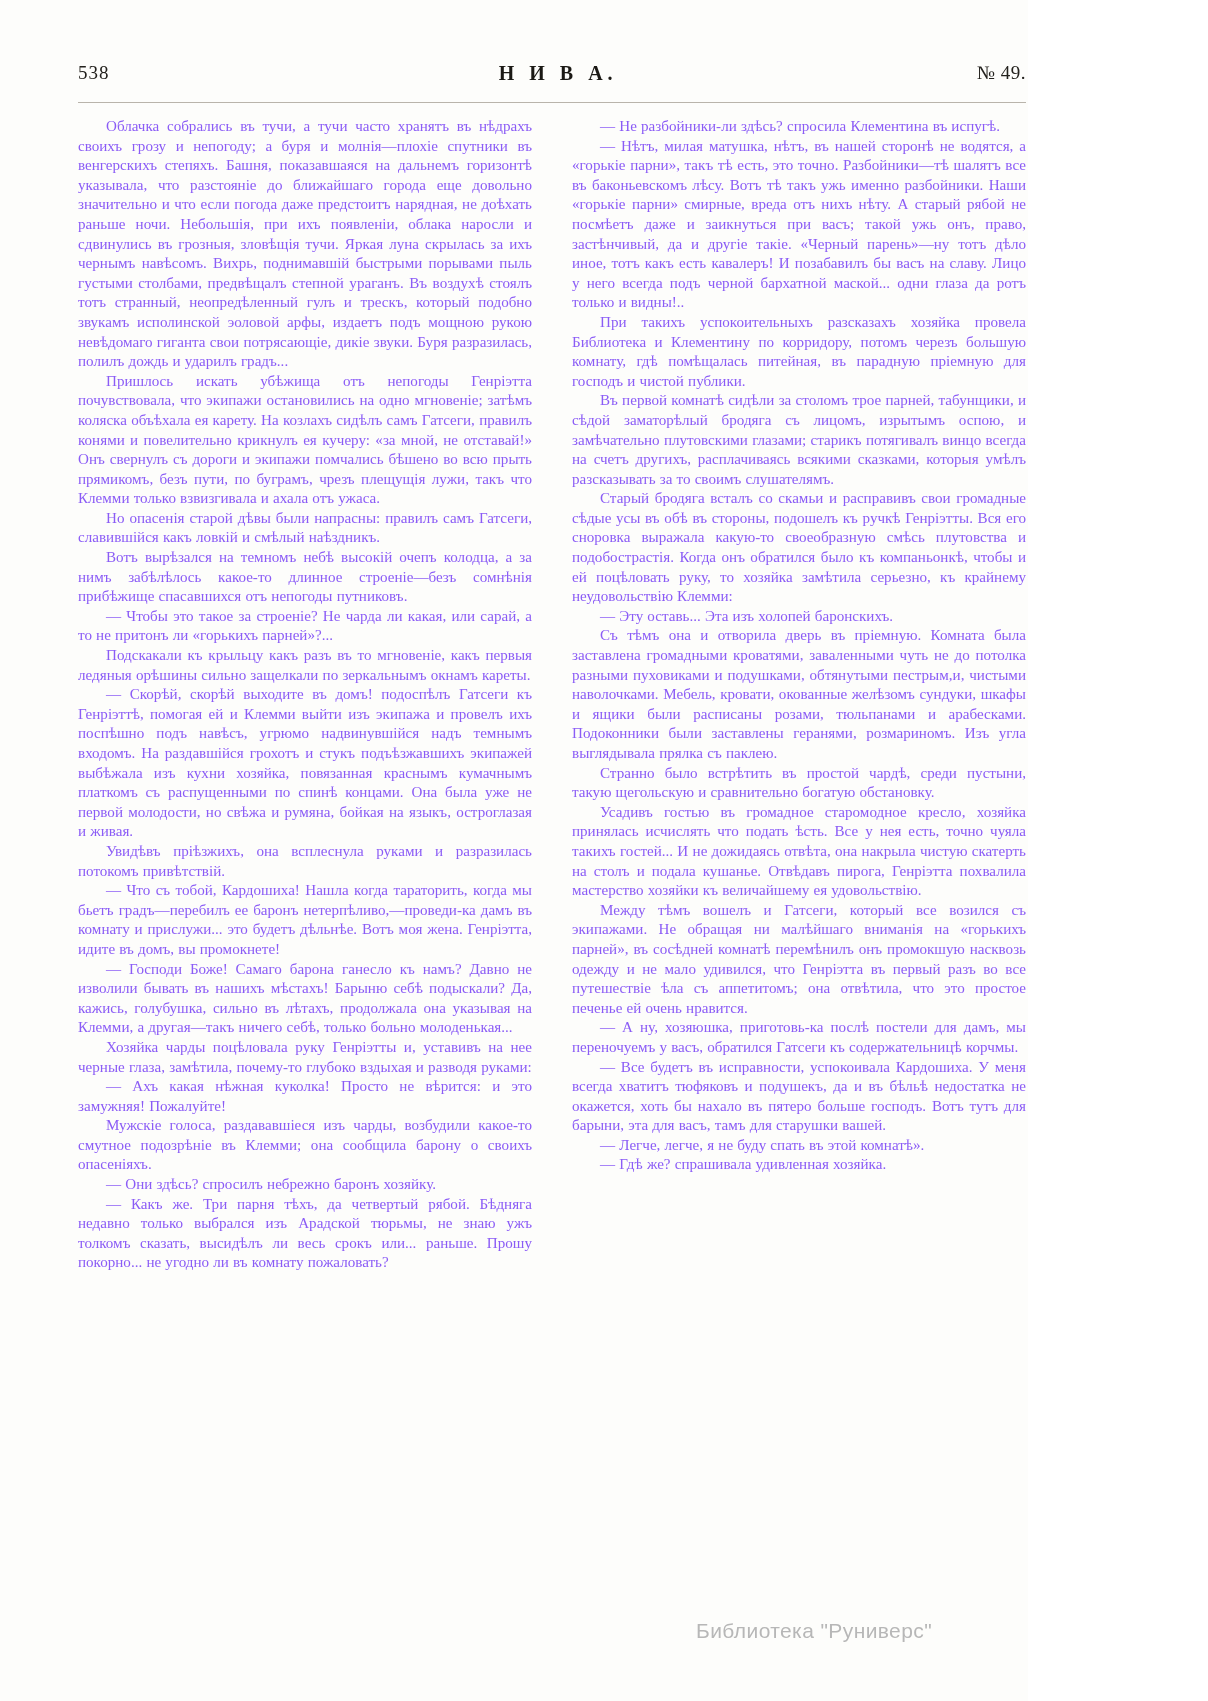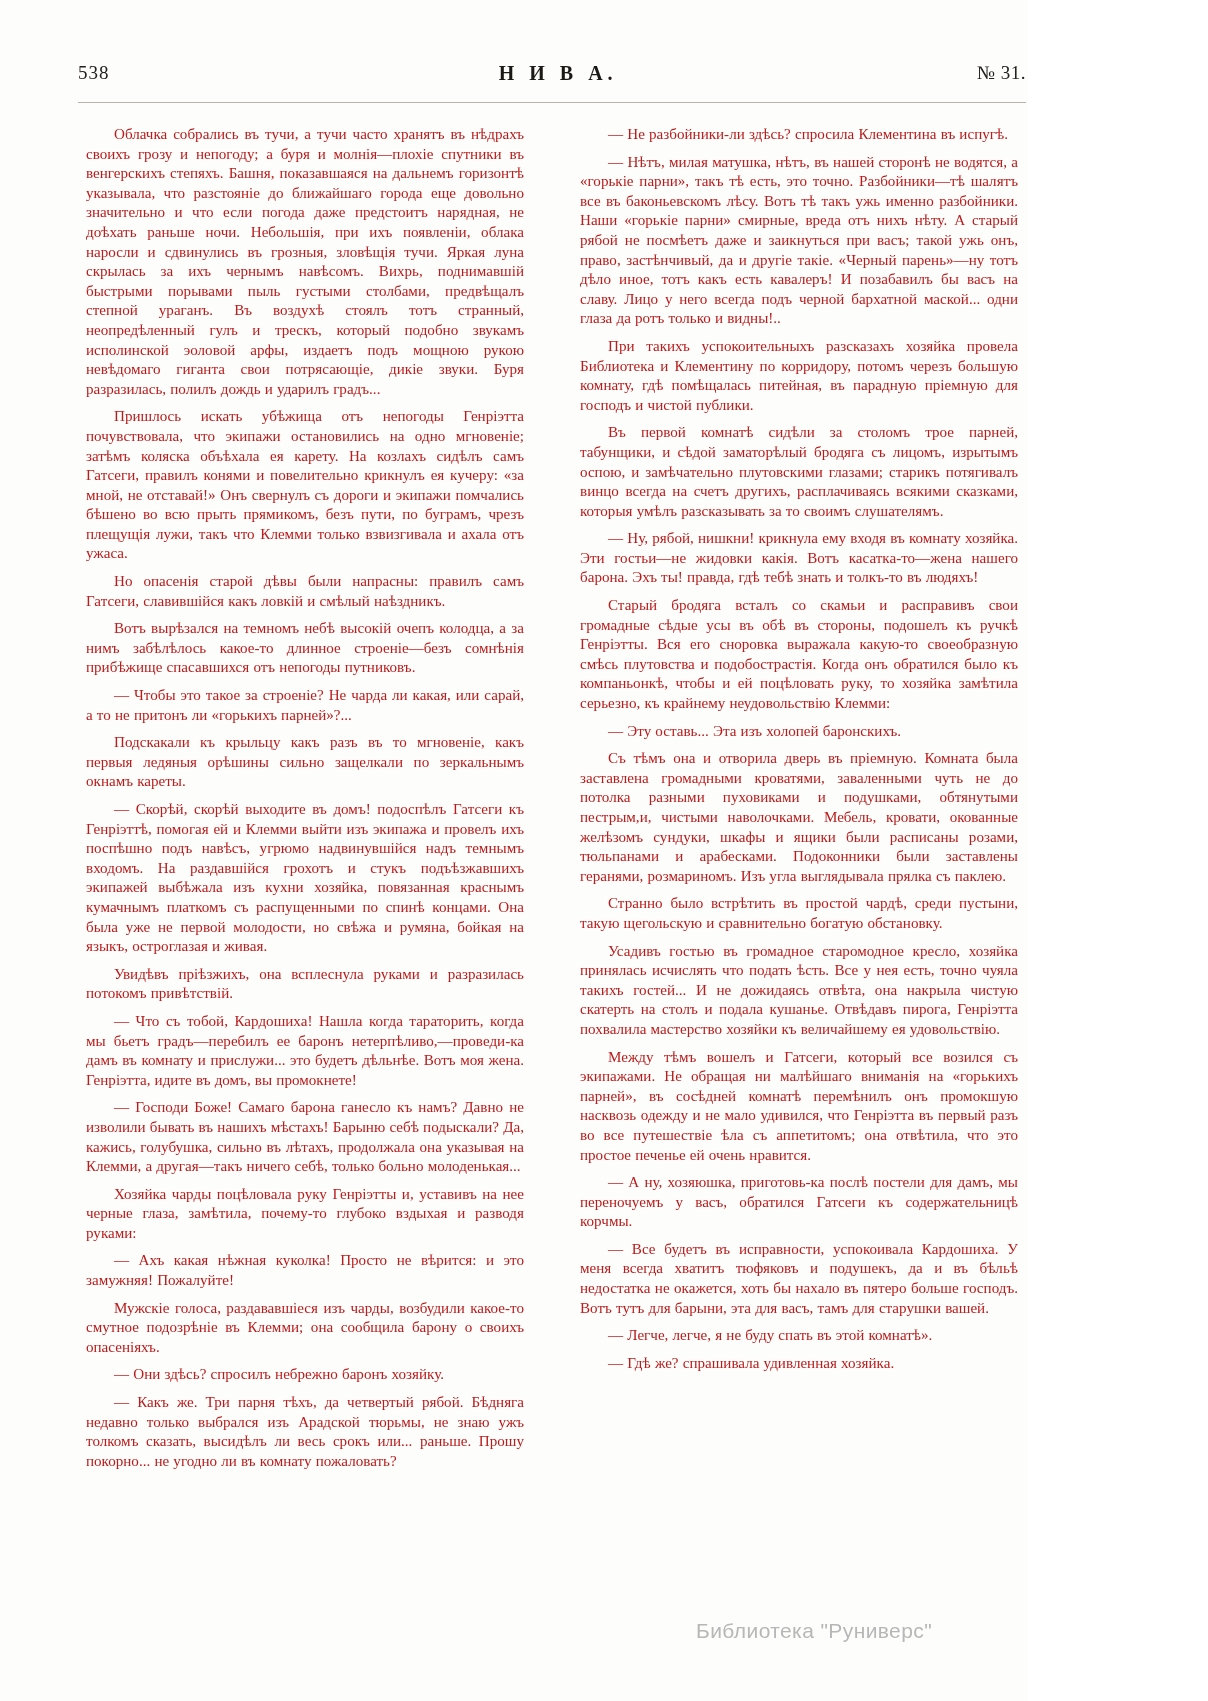--- a/index.html
+++ b/index.html
@@ -66,29 +66,29 @@
   
   .columns {
     display: flex;
     gap: 40px;
     align-items: flex-start;
   }
   .col {
     width: 454px;
   }
   p {
-    margin: 8px;
+    margin: 0;
     text-align: justify;
     text-justify: inter-word;
     font-size: 15.1px;
     line-height: 19.6px;
     text-indent: 28px;
     hyphens: none;
     word-spacing: 0.4px;
-    color: #b91c1c;
+    color: #8b5cf6;
   }
   p.dash {
     text-indent: 28px;
   }
   
   .watermark {
     position: absolute;
     right: 96px;
     bottom: 58px;
     font-size: 21px;
@@ -99,21 +99,21 @@
 </style>
 </head>
 <body>
 
 <div class="page">
   <div class="page-inner">
 
     <div class="runhead">
       <div class="folio">538</div>
       <div class="journal">Н И В А.</div>
-      <div class="issue">№ 31.</div>
+      <div class="issue">№ 49.</div>
     </div>
     <hr class="rule">
 
     <div class="columns">
 
       <div class="col">
         <p>Облачка собрались въ тучи, а тучи часто хранятъ въ нѣдрахъ своихъ грозу и непогоду; а буря и молнія—плохіе спутники въ венгерскихъ степяхъ. Башня, показавшаяся на дальнемъ горизонтѣ указывала, что разстояніе до ближайшаго города еще довольно значительно и что если погода даже предстоитъ нарядная, не доѣхать раньше ночи. Небольшія, при ихъ появленіи, облака наросли и сдвинулись въ грозныя, зловѣщія тучи. Яркая луна скрылась за ихъ чернымъ навѣсомъ. Вихрь, поднимавшій быстрыми порывами пыль густыми столбами, предвѣщалъ степной ураганъ. Въ воздухѣ стоялъ тотъ странный, неопредѣленный гулъ и трескъ, который подобно звукамъ исполинской эоловой арфы, издаетъ подъ мощною рукою невѣдомаго гиганта свои потрясающіе, дикіе звуки. Буря разразилась, полилъ дождь и ударилъ градъ...</p>
         <p>Пришлось искать убѣжища отъ непогоды Генріэтта почувствовала, что экипажи остановились на одно мгновеніе; затѣмъ коляска объѣхала ея карету. На козлахъ сидѣлъ самъ Гатсеги, правилъ конями и повелительно крикнулъ ея кучеру: «за мной, не отставай!» Онъ свернулъ съ дороги и экипажи помчались бѣшено во всю прыть прямикомъ, безъ пути, по буграмъ, чрезъ плещущія лужи, такъ что Клемми только взвизгивала и ахала отъ ужаса.</p>
         <p>Но опасенія старой дѣвы были напрасны: правилъ самъ Гатсеги, славившійся какъ ловкій и смѣлый наѣздникъ.</p>
         <p>Вотъ вырѣзался на темномъ небѣ высокій очепъ колодца, а за нимъ забѣлѣлось какое-то длинное строеніе—безъ сомнѣнія прибѣжище спасавшихся отъ непогоды путниковъ.</p>
@@ -128,21 +128,20 @@
         <p>Мужскіе голоса, раздававшіеся изъ чарды, возбудили какое-то смутное подозрѣніе въ Клемми; она сообщила барону о своихъ опасеніяхъ.</p>
         <p class="dash">— Они здѣсь? спросилъ небрежно баронъ хозяйку.</p>
         <p class="dash">— Какъ же. Три парня тѣхъ, да четвертый рябой. Бѣдняга недавно только выбрался изъ Арадской тюрьмы, не знаю ужъ толкомъ сказать, высидѣлъ ли весь срокъ или... раньше. Прошу покорно... не угодно ли въ комнату пожаловать?</p>
       </div>
 
       <div class="col">
         <p class="dash">— Не разбойники-ли здѣсь? спросила Клементина въ испугѣ.</p>
         <p class="dash">— Нѣтъ, милая матушка, нѣтъ, въ нашей сторонѣ не водятся, а «горькіе парни», такъ тѣ есть, это точно. Разбойники—тѣ шалятъ все въ баконьевскомъ лѣсу. Вотъ тѣ такъ ужь именно разбойники. Наши «горькіе парни» смирные, вреда отъ нихъ нѣту. А старый рябой не посмѣетъ даже и заикнуться при васъ; такой ужь онъ, право, застѣнчивый, да и другіе такіе. «Черный парень»—ну тотъ дѣло иное, тотъ какъ есть кавалеръ! И позабавилъ бы васъ на славу. Лицо у него всегда подъ черной бархатной маской... одни глаза да ротъ только и видны!..</p>
         <p>При такихъ успокоительныхъ разсказахъ хозяйка провела Библиотека и Клементину по корридору, потомъ черезъ большую комнату, гдѣ помѣщалась питейная, въ парадную пріемную для господъ и чистой публики.</p>
         <p>Въ первой комнатѣ сидѣли за столомъ трое парней, табунщики, и сѣдой заматорѣлый бродяга съ лицомъ, изрытымъ оспою, и замѣчательно плутовскими глазами; старикъ потягивалъ винцо всегда на счетъ другихъ, расплачиваясь всякими сказками, которыя умѣлъ разсказывать за то своимъ слушателямъ.</p>
-        <p class="dash">— Ну, рябой, нишкни! крикнула ему входя въ комнату хозяйка. Эти гостьи—не жидовки какія. Вотъ касатка-то—жена нашего барона. Эхъ ты! правда, гдѣ тебѣ знать и толкъ-то въ людяхъ!</p>
         <p>Старый бродяга всталъ со скамьи и расправивъ свои громадные сѣдые усы въ обѣ въ стороны, подошелъ къ ручкѣ Генріэтты. Вся его сноровка выражала какую-то своеобразную смѣсь плутовства и подобострастія. Когда онъ обратился было къ компаньонкѣ, чтобы и ей поцѣловать руку, то хозяйка замѣтила серьезно, къ крайнему неудовольствію Клемми:</p>
         <p class="dash">— Эту оставь... Эта изъ холопей баронскихъ.</p>
         <p>Съ тѣмъ она и отворила дверь въ пріемную. Комната была заставлена громадными кроватями, заваленными чуть не до потолка разными пуховиками и подушками, обтянутыми пестрым,и, чистыми наволочками. Мебель, кровати, окованные желѣзомъ сундуки, шкафы и ящики были расписаны розами, тюльпанами и арабесками. Подоконники были заставлены геранями, розмариномъ. Изъ угла выглядывала прялка съ паклею.</p>
         <p>Странно было встрѣтить въ простой чардѣ, среди пустыни, такую щегольскую и сравнительно богатую обстановку.</p>
         <p>Усадивъ гостью въ громадное старомодное кресло, хозяйка принялась исчислять что подать ѣсть. Все у нея есть, точно чуяла такихъ гостей... И не дожидаясь отвѣта, она накрыла чистую скатерть на столъ и подала кушанье. Отвѣдавъ пирога, Генріэтта похвалила мастерство хозяйки къ величайшему ея удовольствію.</p>
         <p>Между тѣмъ вошелъ и Гатсеги, который все возился съ экипажами. Не обращая ни малѣйшаго вниманія на «горькихъ парней», въ сосѣдней комнатѣ перемѣнилъ онъ промокшую насквозь одежду и не мало удивился, что Генріэтта въ первый разъ во все путешествіе ѣла съ аппетитомъ; она отвѣтила, что это простое печенье ей очень нравится.</p>
         <p class="dash">— А ну, хозяюшка, приготовь-ка послѣ постели для дамъ, мы переночуемъ у васъ, обратился Гатсеги къ содержательницѣ корчмы.</p>
         <p class="dash">— Все будетъ въ исправности, успокоивала Кардошиха. У меня всегда хватитъ тюфяковъ и подушекъ, да и въ бѣльѣ недостатка не окажется, хоть бы нахало въ пятеро больше господъ. Вотъ тутъ для барыни, эта для васъ, тамъ для старушки вашей.</p>
         <p class="dash">— Легче, легче, я не буду спать въ этой комнатѣ».</p>
         <p class="dash">— Гдѣ же? спрашивала удивленная хозяйка.</p>

